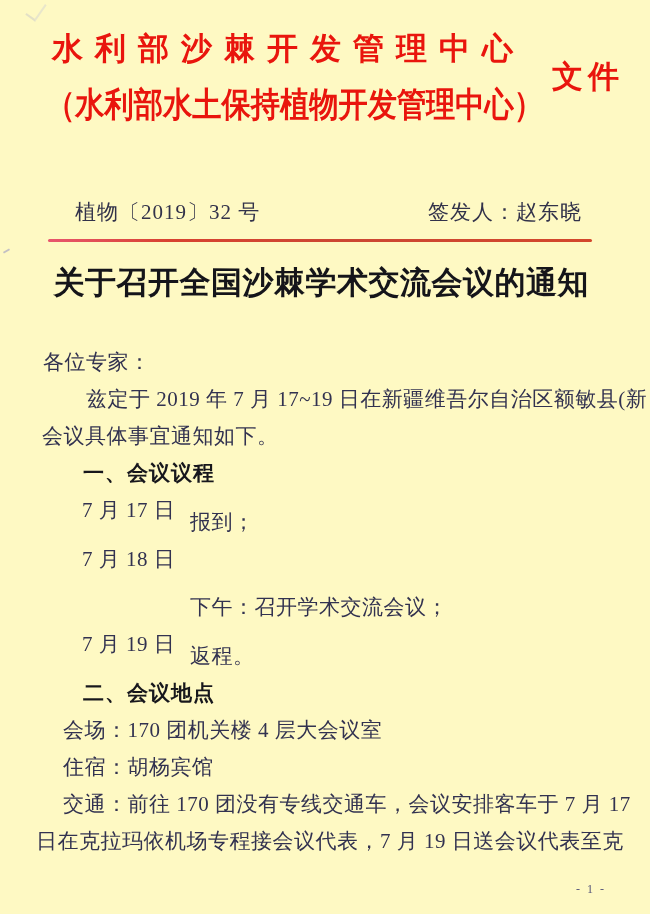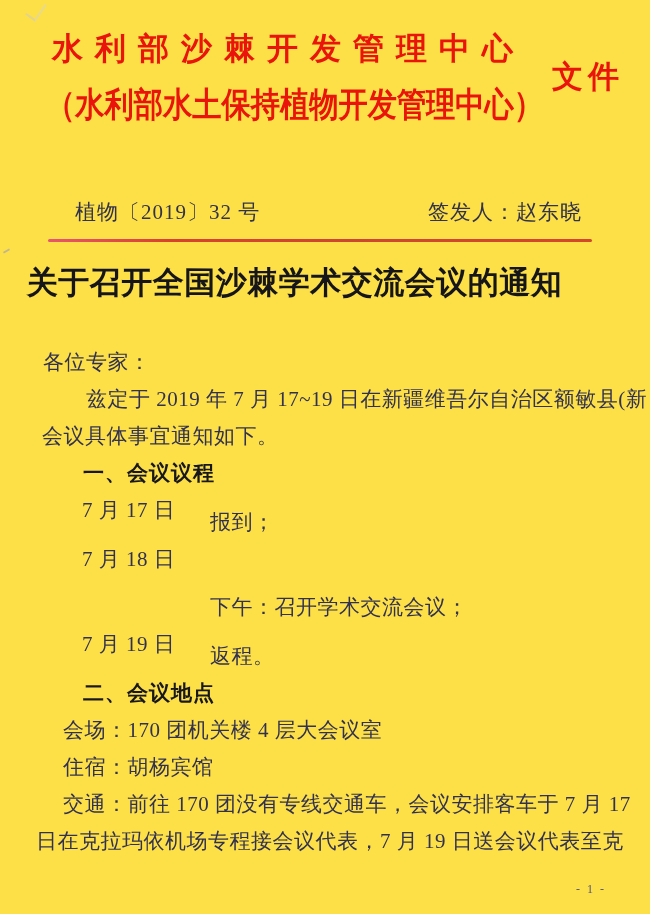--- a/index.html
+++ b/index.html
@@ -1,19 +1,19 @@
 <!DOCTYPE html>
 <html><head>
 <meta charset="utf-8">
 <style>
   html,body{margin:0;padding:0;}
   .page{
     position:relative;
     width:650px;height:914px;
-    background:#fde047;
+    background:#fef9c3;
     overflow:hidden;
     font-family:"Liberation Serif","DejaVu Serif",serif;
   }
   
   .org1{
     position:absolute;left:52px;top:28px;
     font-size:31px;font-weight:bold;letter-spacing:12px;
     color:#e9150d;white-space:nowrap;
   }
   .doctype{
@@ -36,41 +36,41 @@
   .signer{position:absolute;left:428px;top:0;white-space:nowrap;letter-spacing:1px;text-align:center;}
   
   .redline{
     position:absolute;left:48px;top:239px;width:544px;height:3px;
     background:linear-gradient(90deg,#e8566e 0%,#d84230 22%,#cc4733 55%,#d3472c 100%);
     border-radius:2px;
   }
   
   .title{
     position:absolute;left:0;top:262px;width:589px;margin:0;
-    text-align:center;
+    text-align:right;
     font-family:"Liberation Sans","DejaVu Sans",sans-serif;
     font-size:31px;font-weight:bold;color:#15151a;letter-spacing:0.5px;
   }
   
   .body{
     position:absolute;left:0;top:344px;width:650px;
     font-size:21px;color:#323250;letter-spacing:0.5px;
   }
   .bline{line-height:36.9px;white-space:nowrap;}
   .l-greet  {margin-left:43px;}
   .l-flush  {margin-left:42px;}
   .l-indent {margin-left:86px;}
   .l-item   {margin-left:63px;}
   .l-hang   {margin-left:36px;}
   .l-section{
     margin-left:83px;font-weight:bold;color:#17171c;
     font-family:"Liberation Sans","DejaVu Sans",sans-serif;
     letter-spacing:1px;
   }
-  .agenda-row{margin-left:82px;display:flex;gap:20px;}
+  .agenda-row{margin-left:82px;display:flex;}
   .agenda-date{width:108px;flex:none;}
   .agenda-text{flex:none;margin-top:12px;}
   
   .pagenum{
     position:absolute;left:576px;top:882px;
     font-size:12px;color:#55557a;letter-spacing:2px;
   }
   
   .artifact-check{
     position:absolute;left:26px;top:4px;width:18px;height:10px;

